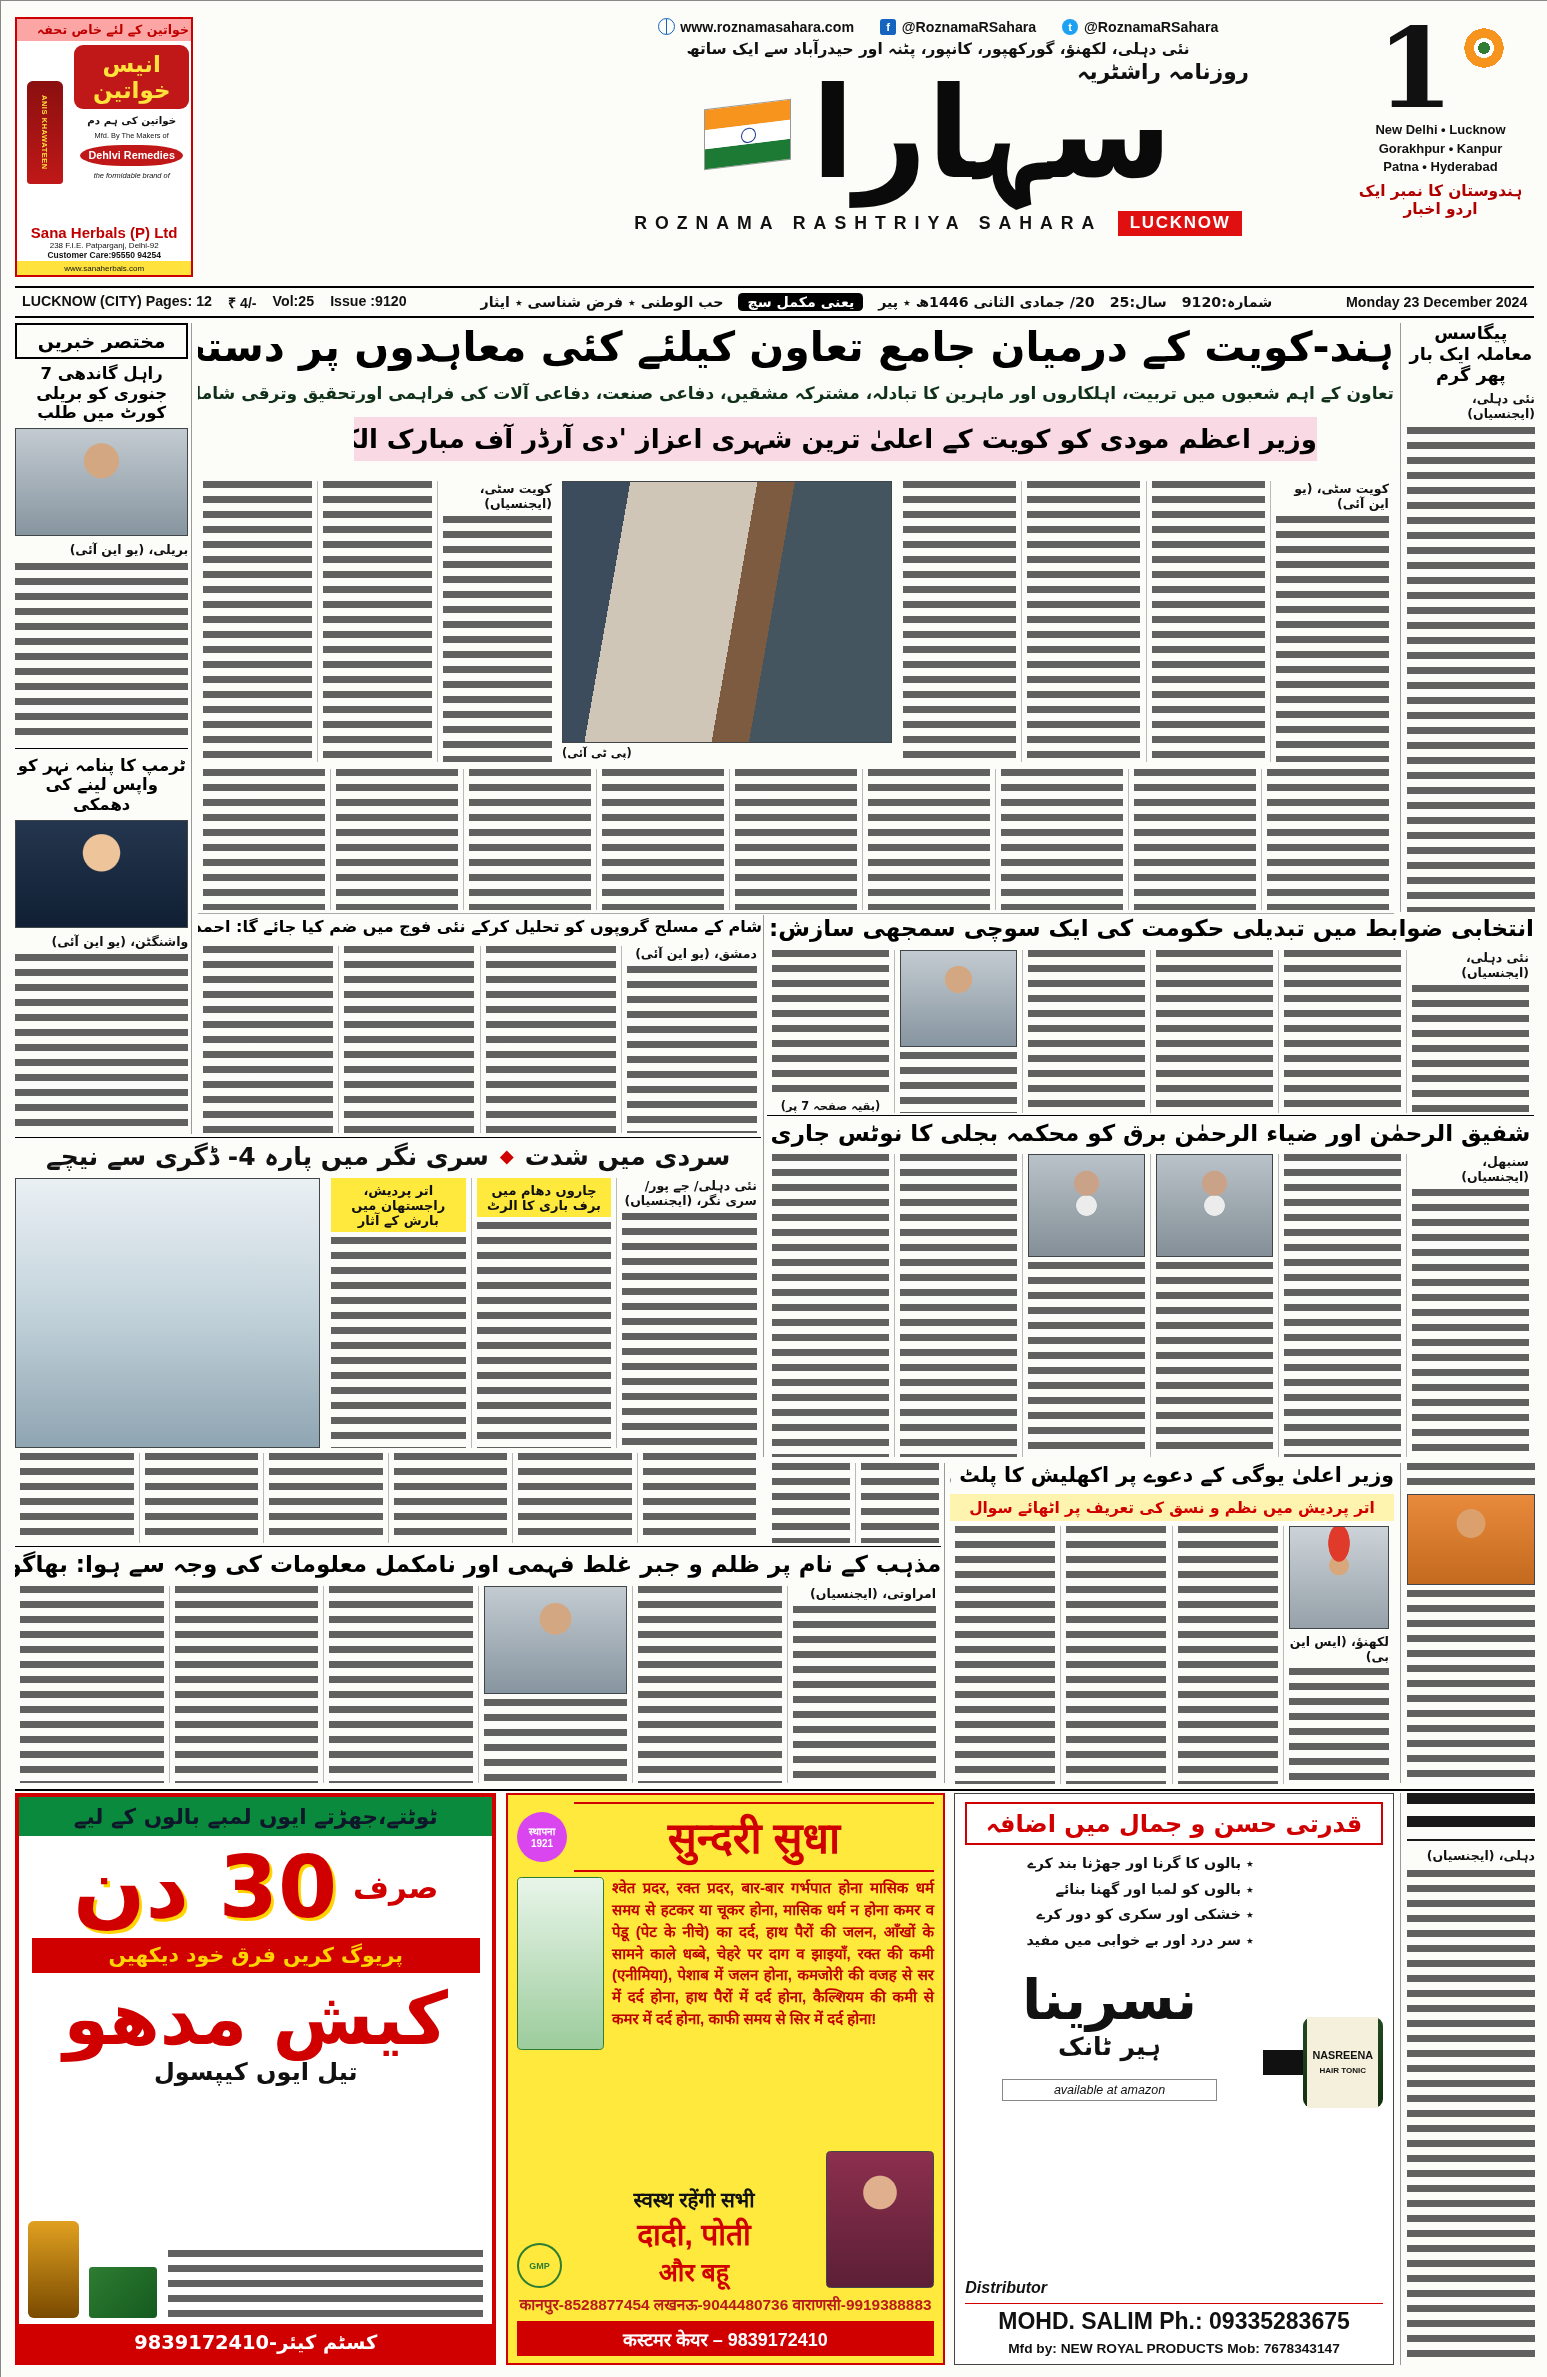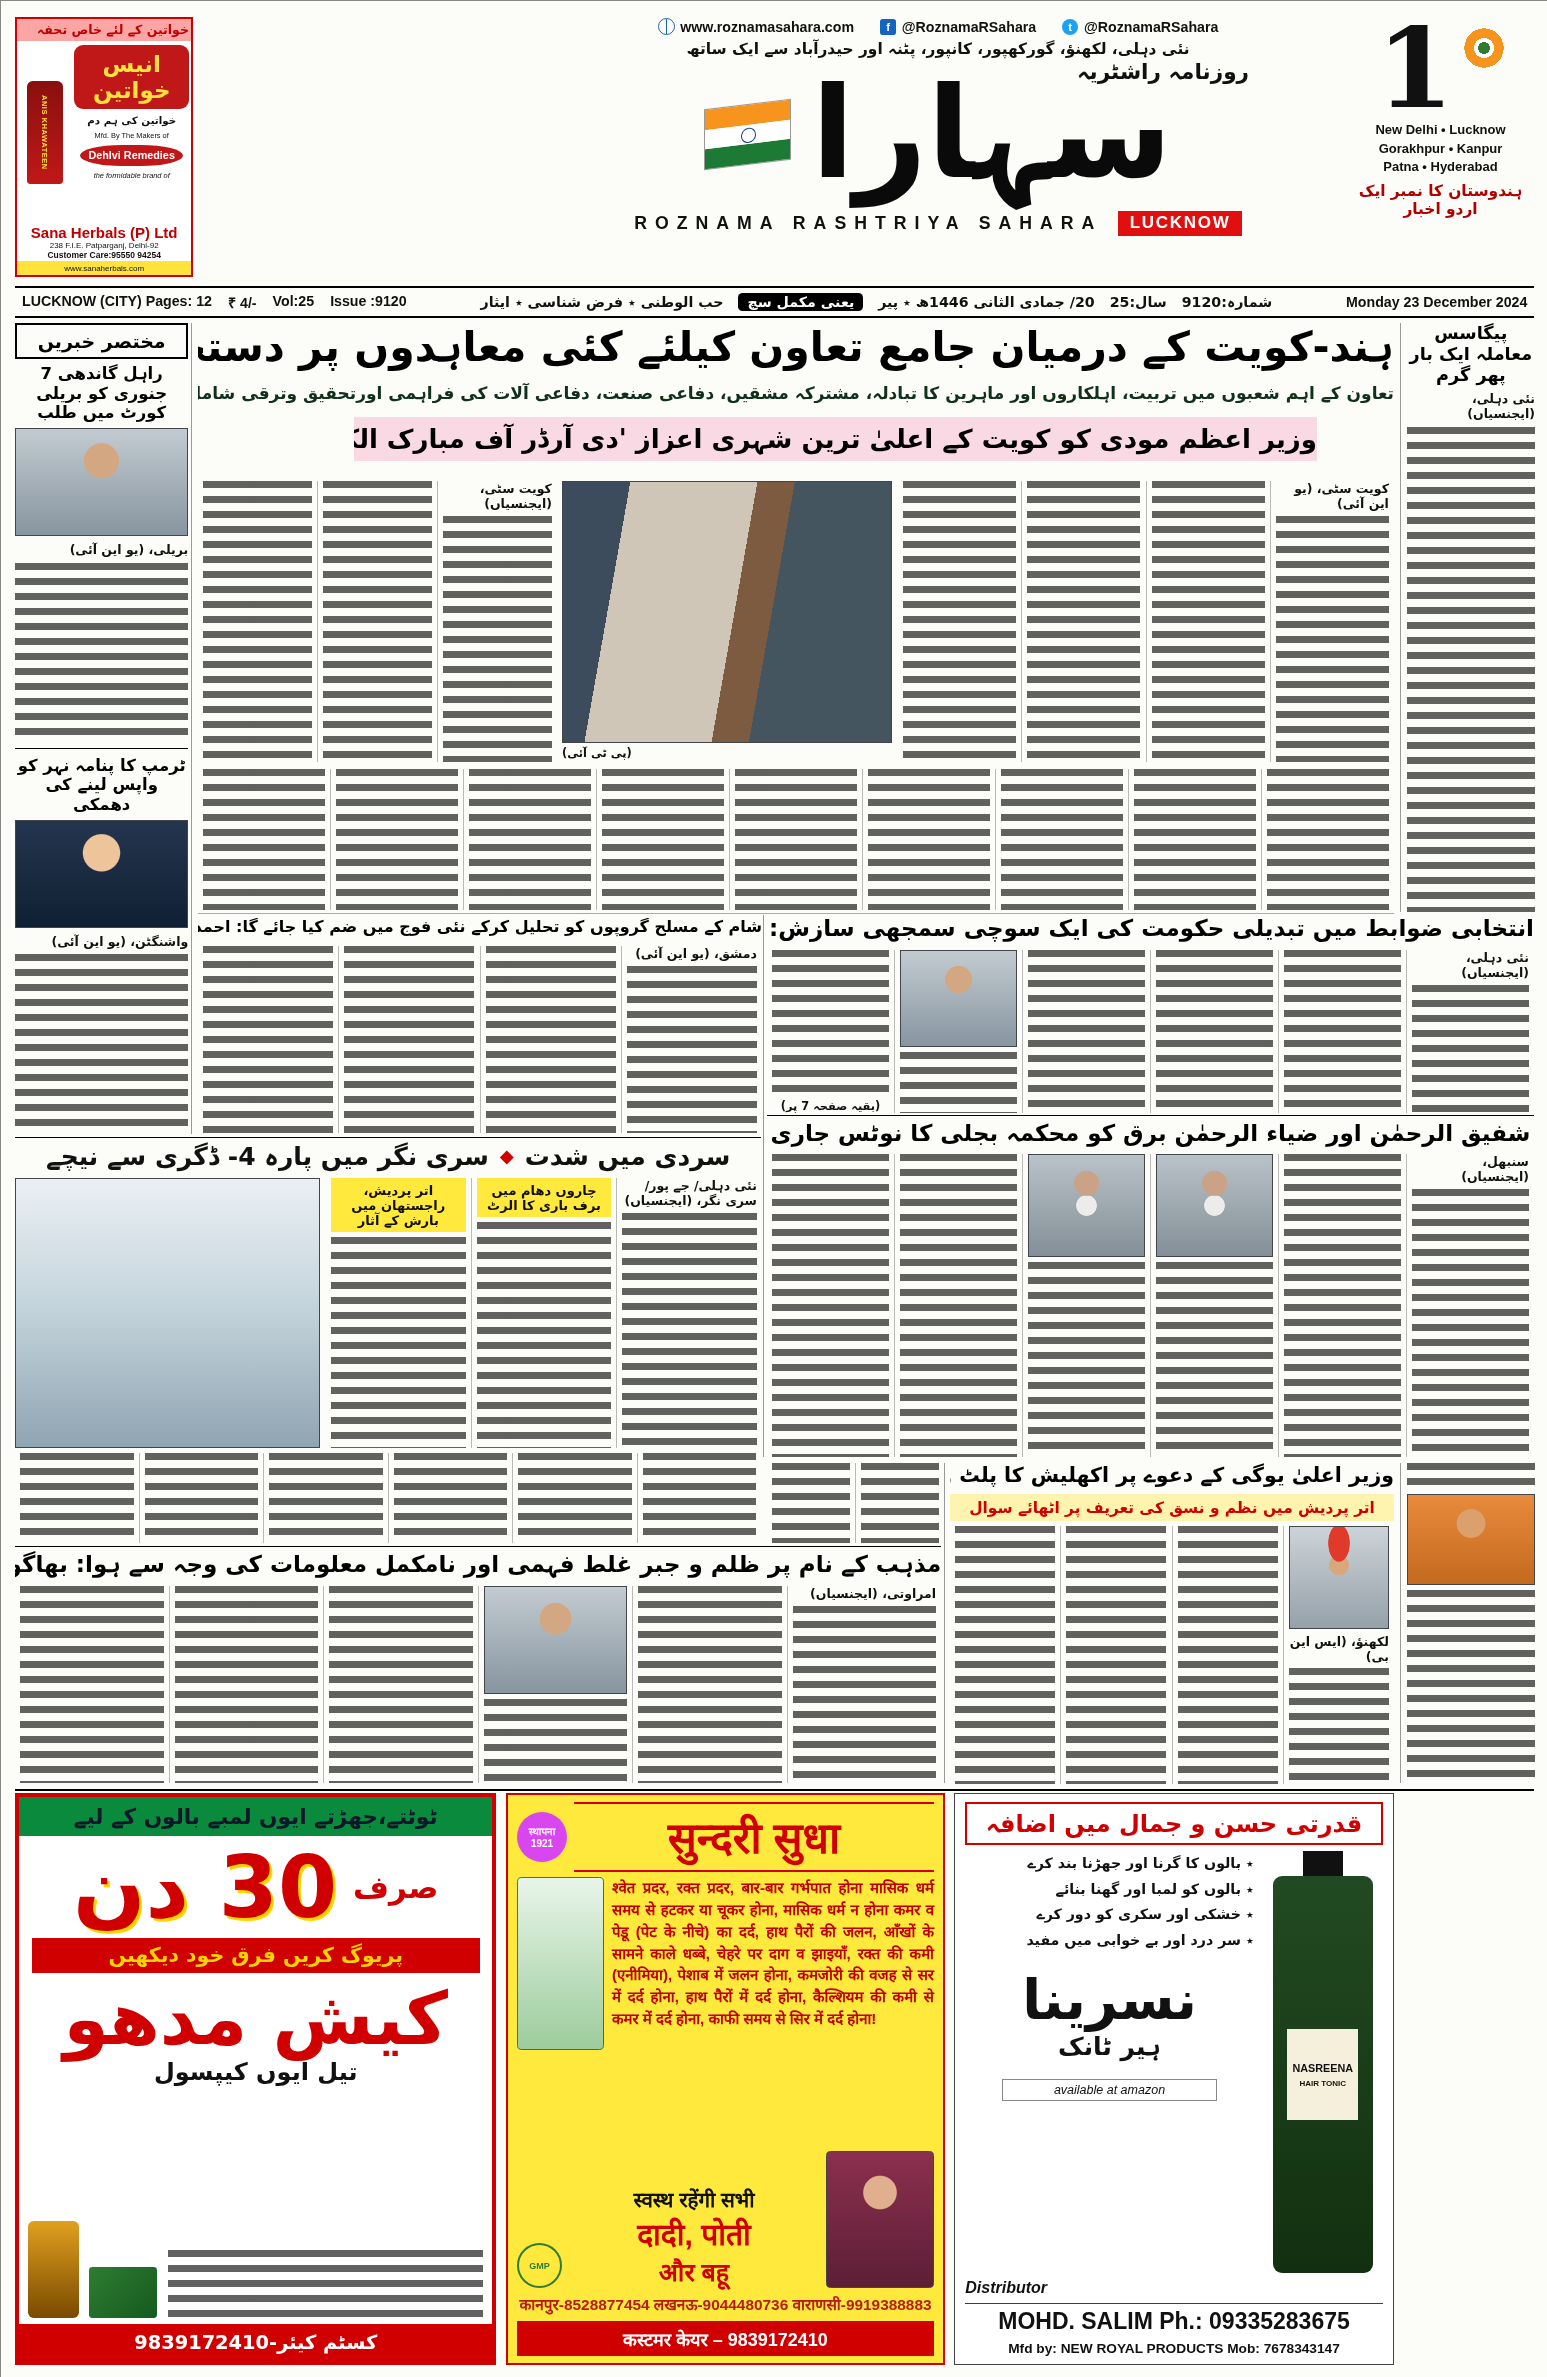--- a/index.html
+++ b/index.html
@@ -422,30 +422,35 @@
         <div style="font-size:14.2px;font-weight:700;line-height:1.8">
           <div>٭ بالوں کا گرنا اور جھڑنا بند کرے</div>
           <div>٭ بالوں کو لمبا اور گھنا بنائے</div>
           <div>٭ خشکی اور سکری کو دور کرے</div>
           <div>٭ سر درد اور بے خوابی میں مفید</div>
         </div>
         <div style="font-size:55px;font-weight:800;text-align:center;margin-top:15px">نسرینا</div>
         <div style="font-size:25px;font-weight:700;text-align:center">ہیر ٹانک</div>
         <div style="font-size:12.5px;font-style:italic;text-align:center;margin:18px auto 0;border:0.6px solid #888;padding:2.8px 5.7px;width:70%;direction:ltr;font-family:'Liberation Sans',sans-serif">available at amazon</div>
       </div>
-      <div style="width:120px;display:flex;flex-direction:column;align-items:center;flex:none">
+      <div style="width:120px;display:flex;flex-direction:row;align-items:center;flex:none">
         <div style="width:40px;height:25px;background:#111"></div>
         <div style="width:100px;flex:1;background:linear-gradient(#224a22,#12300f);border-radius:9px;display:flex;align-items:center;justify-content:center">
           <div style="background:#f5f0dc;width:71px;height:91px;text-align:center;font-size:10.8px;font-weight:700;display:flex;flex-direction:column;justify-content:center;gap:4.6px">
             <span>NASREENA</span>
             <span style="font-size:8px">HAIR TONIC</span>
           </div>
         </div>
       </div>
     </div>
     <div style="font-size:16px;font-style:italic;font-weight:700">Distributor</div>
     <div style="font-size:23px;font-weight:800;text-align:center;border-top:1.7px solid #d10000;padding-top:4.6px">MOHD. SALIM Ph.: 09335283675</div>
     <div style="font-size:13.7px;font-weight:700;text-align:center">Mfd by: NEW ROYAL PRODUCTS Mob: 7678343147</div>
   </div>
 
+  <div class="abs" style="left:1399px;top:1792px;width:135px;height:572px;border-left:0.6px solid #9a9a9a;padding-left:5.7px;box-sizing:border-box;display:flex;flex-direction:column;gap:6.8px">
+    <div class="lines blines fx" style="height:48px"></div>
+    <div class="dl u">دہلی، (ایجنسیاں)</div>
+    <div class="lines"></div>
+  </div>
 
 </div>
 
 
 </body></html>

